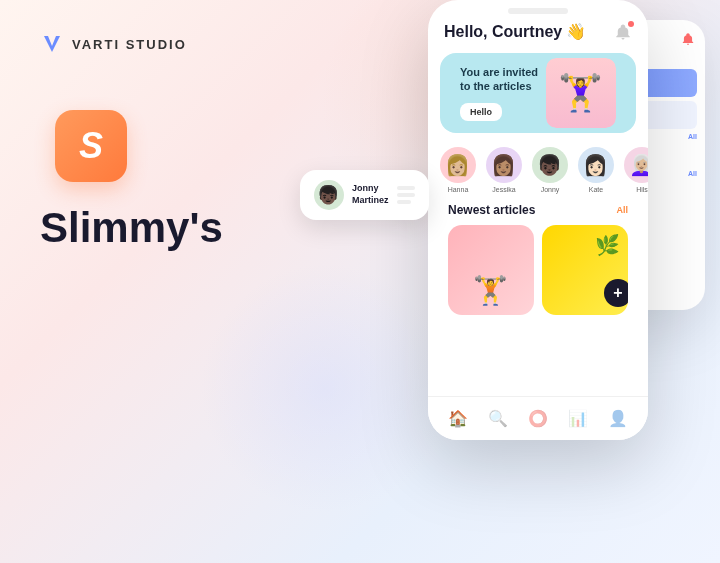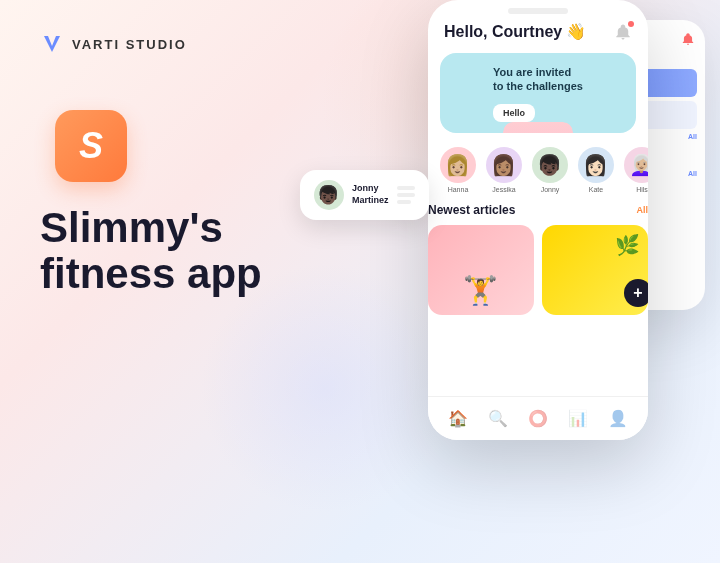--- a/index.html
+++ b/index.html
@@ -208,27 +208,26 @@
       height: 6px;
       background: #ff6b6b;
       border-radius: 50%;
     }
 
     
     .invite-card {
       margin: 6px 12px;
       background: #b8e8f0;
       border-radius: 16px;
-      padding: 12px;
+      padding: 20px;
       display: flex;
       align-items: center;
       justify-content: space-between;
       height: 80px;
       overflow: hidden;
-      flex-direction: column;
     }
 
     .invite-text-area {
       flex: 1;
     }
 
     .invite-text {
       font-size: 11px;
       font-weight: 700;
       color: #1a3a4a;
@@ -294,21 +293,21 @@
     }
 
     .friend-name {
       font-size: 7px;
       color: #666;
       text-align: center;
     }
 
     
     .articles-section {
-      padding: 6px 0;
+      padding: 6px 20px;
     }
 
     .articles-header {
       display: flex;
       justify-content: space-between;
       align-items: center;
       margin-bottom: 8px;
     }
 
     .articles-title {
@@ -463,21 +462,20 @@
   <span class="logo-text">VARTI STUDIO</span>
 </div>
 
 <div class="app-icon">
   <span class="app-icon-letter">S</span>
 </div>
 
 <div class="main-heading">
   <h1>
     <span>Slimmy's</span><br>
-    <span>fitness app</span>
   </h1>
 </div>
 
 <div class="phone-back">
   <div class="phone-back-header">
     <svg width="14" height="14" viewBox="0 0 24 24">
       <path d="M12 2C10.3 2 9 3.3 9 5v1.1C6.6 6.6 5 8.6 5 11v5l-2 2v1h18v-1l-2-2v-5c0-2.4-1.6-4.4-4-4.9V5c0-1.7-1.3-3-3-3zm0 20c1.1 0 2-.9 2-2h-4c0 1.1.9 2 2 2z" fill="#ff6b6b"></path>
     </svg>
   </div>
   <div class="phone-back-content">
@@ -503,21 +501,21 @@
         <path d="M12 2C10.3 2 9 3.3 9 5v1.1C6.6 6.6 5 8.6 5 11v5l-2 2v1h18v-1l-2-2v-5c0-2.4-1.6-4.4-4-4.9V5c0-1.7-1.3-3-3-3zm0 20c1.1 0 2-.9 2-2h-4c0 1.1.9 2 2 2z" fill="#ccc"></path>
       </svg>
       <div class="bell-dot"></div>
     </div>
   </div>
 
   <div class="invite-card">
     <div class="invite-text-area">
       <div class="invite-text">
         <span>You are invited</span><br>
-        <span>to the challenges</span>
+        <span>to the articles</span>
       </div>
       <button class="view-btn">Hello</button>
     </div>
     <div class="invite-image">
       <div class="girl-illustration">
         🏋️‍♀️
       </div>
     </div>
   </div>
 

